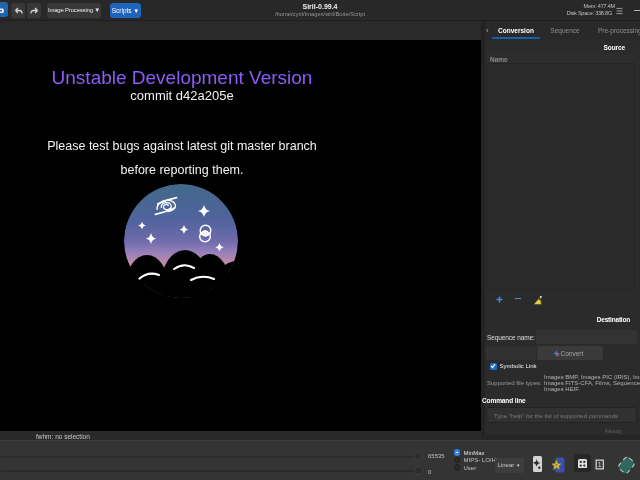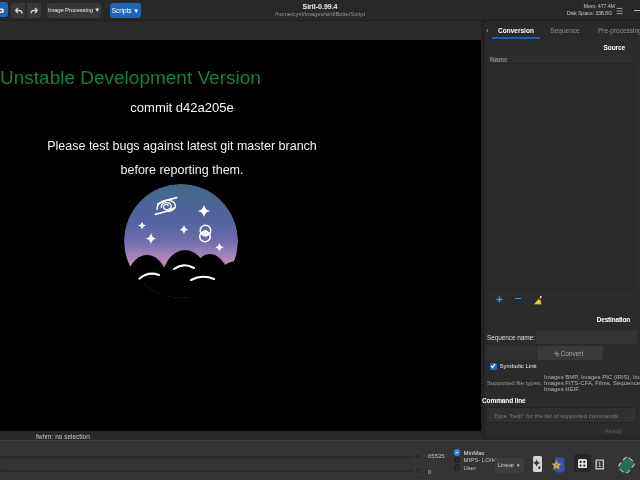--- a/index.html
+++ b/index.html
@@ -34,22 +34,22 @@
       <line x1="0.5" y1="4" x2="6.5" y2="4"></line>
       <line x1="0.5" y1="6.6" x2="6.5" y2="6.6"></line>
     </g>
   </svg>
 <div class="abs" style="left:633.5px;top:9.5px;width:6px;height:1.4px;background:#b5b5b5;"></div>
 
 <div class="abs" style="left:0;top:21px;width:481px;height:19px;background:#2a2a2a;"></div>
 
 <div class="abs" style="left:0;top:40px;width:481px;height:392px;background:#000;"></div>
 
-<div class="abs" style="left:0;top:67px;width:364px;color:#15803d;font-size:19px;">Unstable Development Version</div>
-<div class="abs" style="left:0;top:100px;width:364px;text-align:center;color:#f2f2f2;font-size:13px;">commit d42a205e</div>
+<div class="abs" style="left:0;top:67px;width:364px;text-align:center;color:#8b5cf6;font-size:19px;">Unstable Development Version</div>
+<div class="abs" style="left:0;top:88px;width:364px;text-align:center;color:#f2f2f2;font-size:13px;">commit d42a205e</div>
 <div class="abs" style="left:0;top:134px;width:364px;text-align:center;color:#f2f2f2;font-size:12.5px;line-height:24px;">Please test bugs against latest git master branch<br>before reporting them.</div>
 
 <svg class="abs" style="left:118px;top:180px" width="128" height="122" viewBox="0 0 128 122">
   <defs>
     <linearGradient id="sky" x1="0" y1="0" x2="0" y2="1">
       <stop offset="0" stop-color="#40688a"></stop>
       <stop offset="0.33" stop-color="#52639e"></stop>
       <stop offset="0.50" stop-color="#6f6cab"></stop>
       <stop offset="0.60" stop-color="#9680b9"></stop>
       <stop offset="0.68" stop-color="#bb8aa8"></stop>

